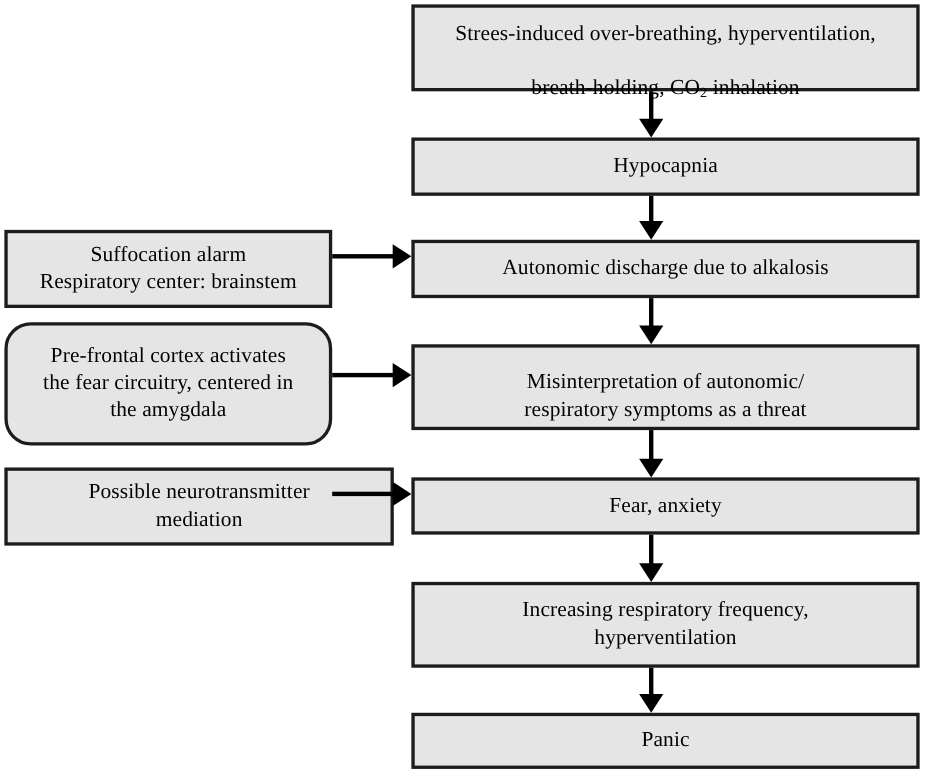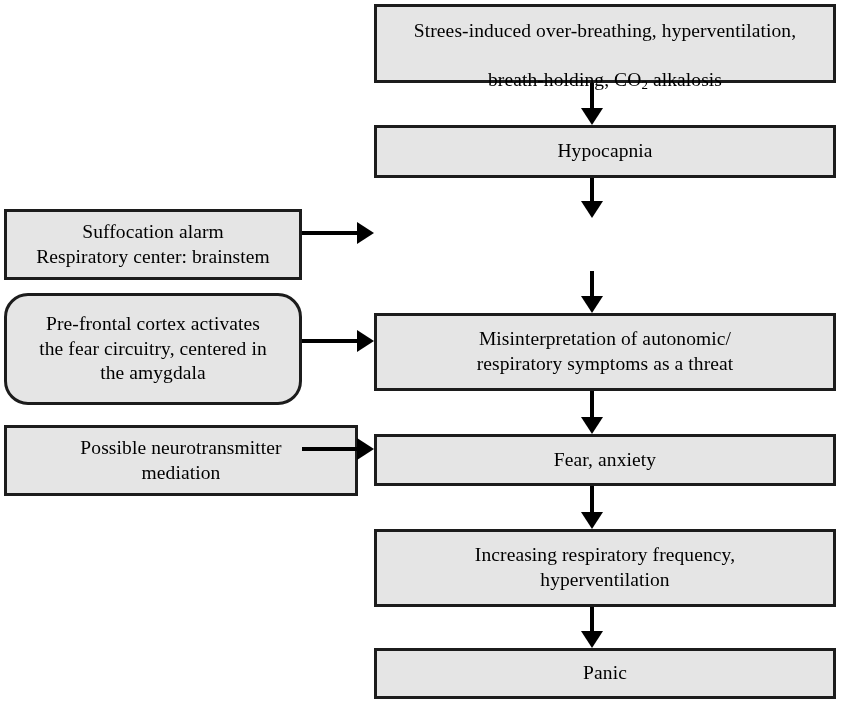--- a/index.html
+++ b/index.html
@@ -95,30 +95,33 @@
   }
 </style>
 </head>
 <body>
 
 <div id="canvas">
 
   <div class="box" id="node-trigger" style="left: 374px; top: 4px; width: 462px; height: 79px;">
     <span class="txt">
       <span>Strees-induced over-breathing, hyperventilation,</span><br>
-      <span>breath-holding, CO</span><sub>2</sub><span> alkalosis</span>
+      <span>breath-holding, CO</span><sub>2</sub><span> inhalation</span>
     </span>
   </div>
 
   <div class="box" id="node-hypocapnia" style="left: 374px; top: 125px; width: 462px; height: 53px; justify-content: flex-end;">
     <span class="txt">Hypocapnia</span>
   </div>
 
+  <div class="box" id="node-autonomic-discharge" style="left: 374px; top: 218px; width: 462px; height: 53px;">
+    <span class="txt">Autonomic discharge due to alkalosis</span>
+  </div>
 
-  <div class="box" id="node-misinterpretation" style="left: 374px; top: 313px; width: 462px; height: 78px;">
+  <div class="box" id="node-misinterpretation" style="left: 374px; top: 313px; width: 462px; height: 78px; align-items: flex-end;">
     <span class="txt">Misinterpretation of autonomic/
 respiratory symptoms as a threat</span>
   </div>
 
   <div class="box" id="node-increasing-frequency" style="left: 374px; top: 529px; width: 462px; height: 78px;">
     <span class="txt">Increasing respiratory frequency,
 hyperventilation</span>
   </div>
 
   <div class="box" id="node-fear-anxiety" style="left: 374px; top: 434px; width: 462px; height: 52px;">

